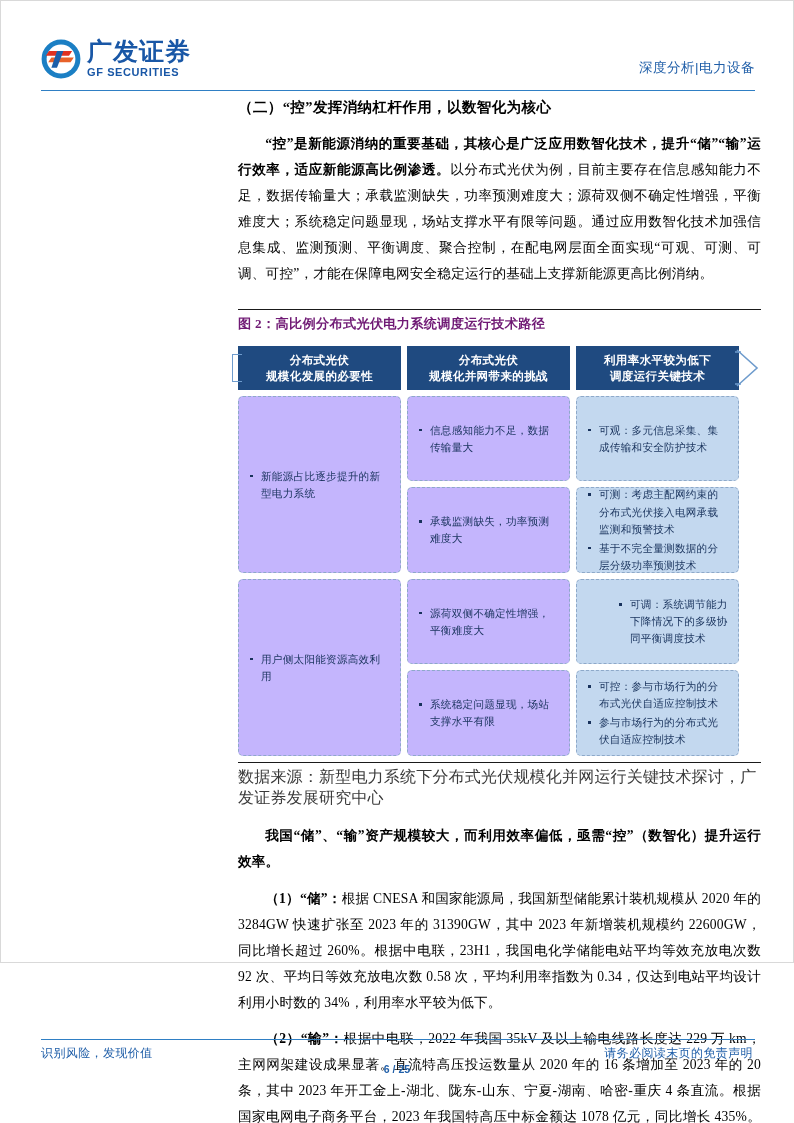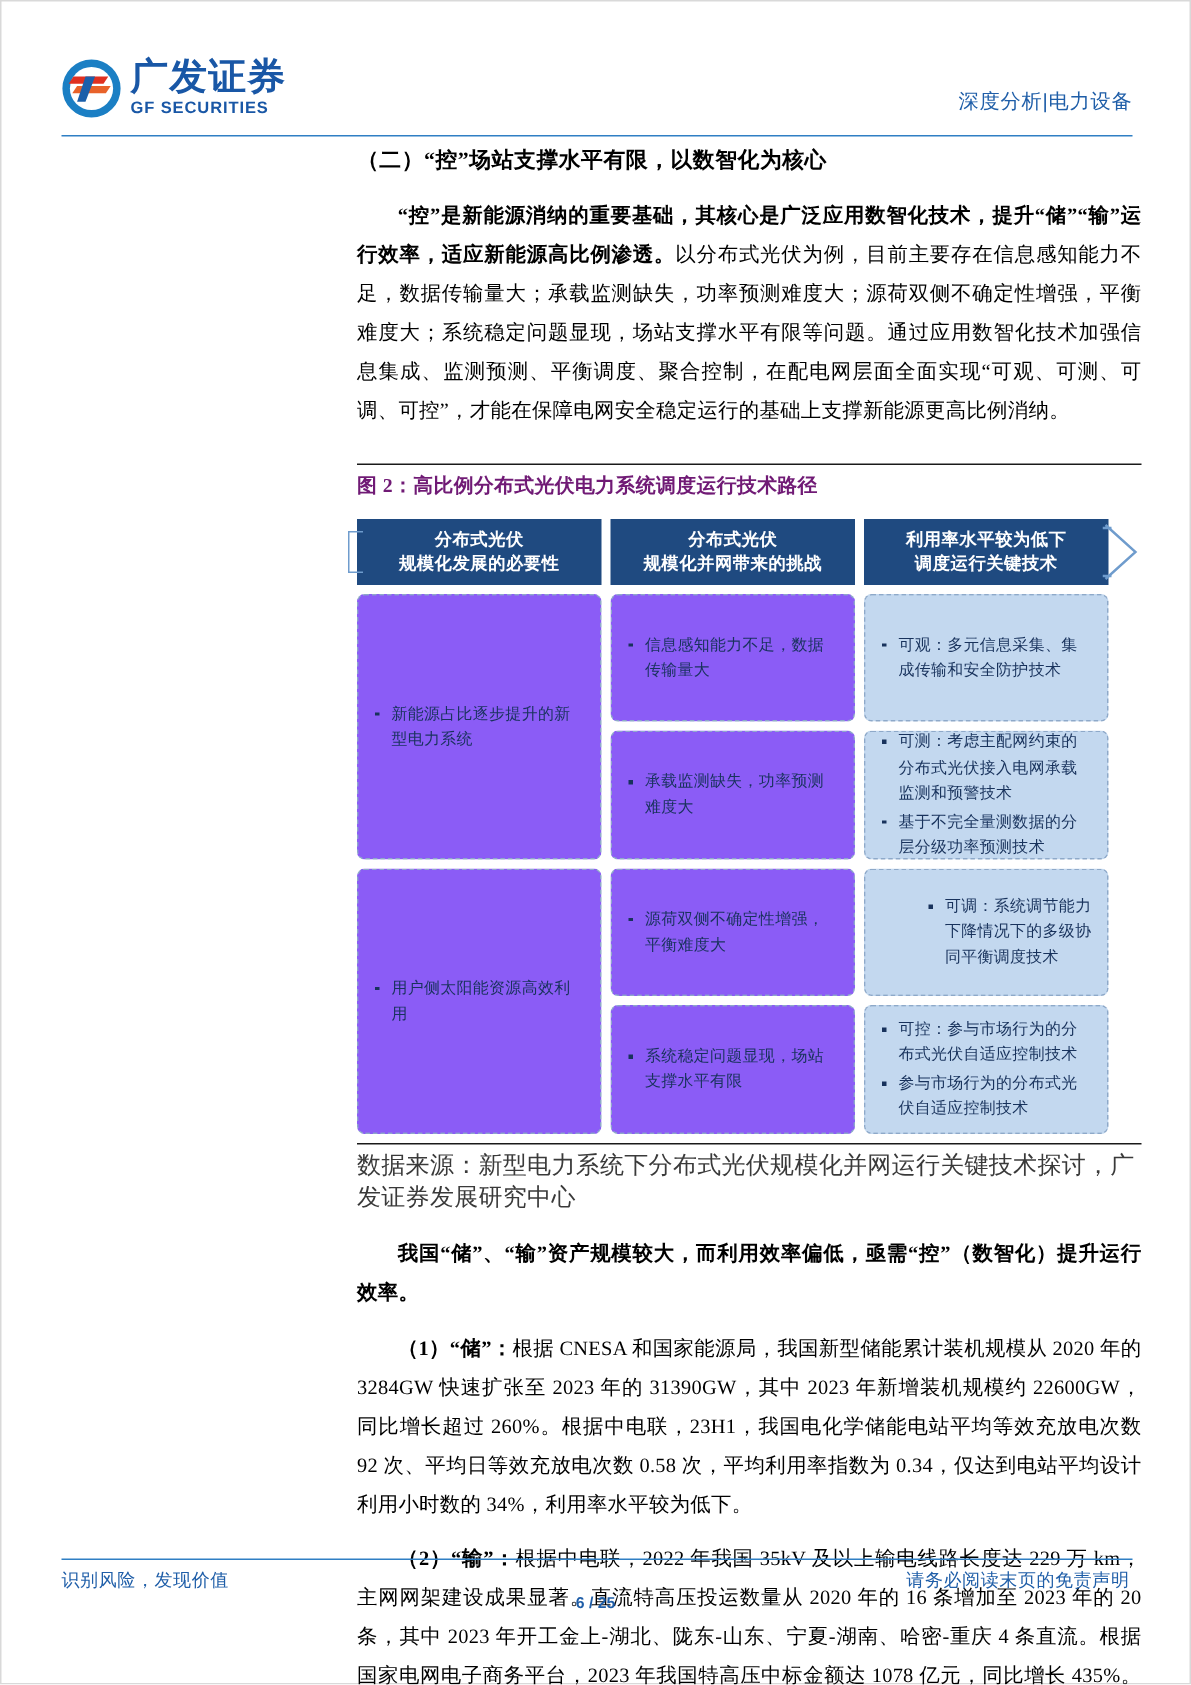--- a/index.html
+++ b/index.html
@@ -10,21 +10,21 @@
   body {
     width: 794px; height: 1123px;
     font-family: "Liberation Serif", "DejaVu Serif", serif;
     color: #000;
     position: relative;
     overflow: hidden;
   }
   .page {
     position: absolute;
     left: 0; top: 0;
-    width: 794px; height: 1123px;
+    width: 794px; height: 963px;
     border: 1px solid #d9d9d9;
     background: #fff;
   }
 
   
   .header {
     position: absolute;
     left: 40px; top: 38px;
     width: 714px; height: 52px;
   }
@@ -156,21 +156,21 @@
     display: flex;
     gap: 6px;
     margin-top: 6px;
     padding-right: 22px;
   }
   .col { flex: 1 1 0; display: flex; flex-direction: column; gap: 6px; }
 
   .card {
     border: 1.4px dashed #8ea9c9;
     border-radius: 5px;
-    background: #8b5cf6;
+    background: #c4b5fd;
     padding: 9px 9px 9px 9px;
     display: flex;
     flex-direction: column;
     justify-content: center;
   }
   .card.filled { background: #c3d8ef; }
   .card.tall-a { height: 177px; }
   .card.tall-b { height: 177px; }
   .card.h1 { height: 85px; }
   .card.h2 { height: 86px; }
@@ -255,21 +255,21 @@
         <div class="logo-cn">广发证券</div>
         <div class="logo-en">GF SECURITIES</div>
       </div>
     </div>
     <div class="header-right">深度分析|电力设备</div>
   </div>
   <div class="header-rule"></div>
 
   <div class="content">
 
-    <h2 class="section-title">（二）“控”场站支撑水平有限，以数智化为核心</h2>
+    <h2 class="section-title">（二）“控”发挥消纳杠杆作用，以数智化为核心</h2>
 
     <p class="body indent"><span class="b">“控”是新能源消纳的重要基础，其核心是广泛应用数智化技术，提升“储”“输”运行效率，适应新能源高比例渗透。</span><span>以分布式光伏为例，目前主要存在信息感知能力不足，数据传输量大；承载监测缺失，功率预测难度大；源荷双侧不确定性增强，平衡难度大；系统稳定问题显现，场站支撑水平有限等问题。通过应用数智化技术加强信息集成、监测预测、平衡调度、聚合控制，在配电网层面全面实现“可观、可测、可调、可控”，才能在保障电网安全稳定运行的基础上支撑新能源更高比例消纳。</span></p>
 
     <div class="figure">
       <div class="fig-rule-top"></div>
       <div class="fig-caption" style="padding-top:5px;">图 2：高比例分布式光伏电力系统调度运行技术路径</div>
 
       <div class="fig-body">
 
         <div class="chevron-row">

